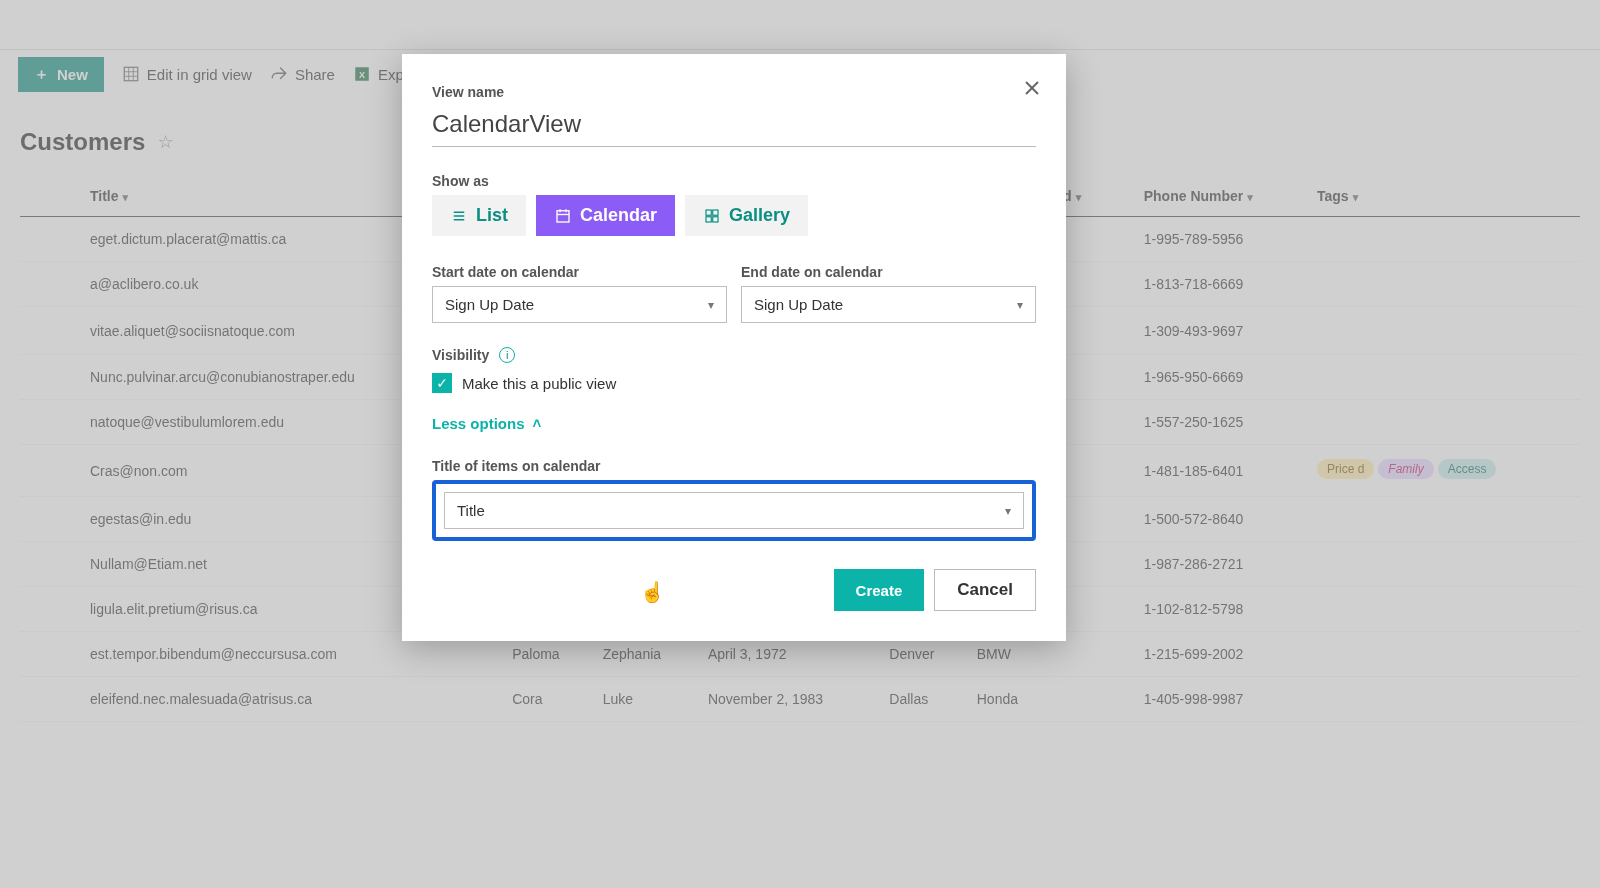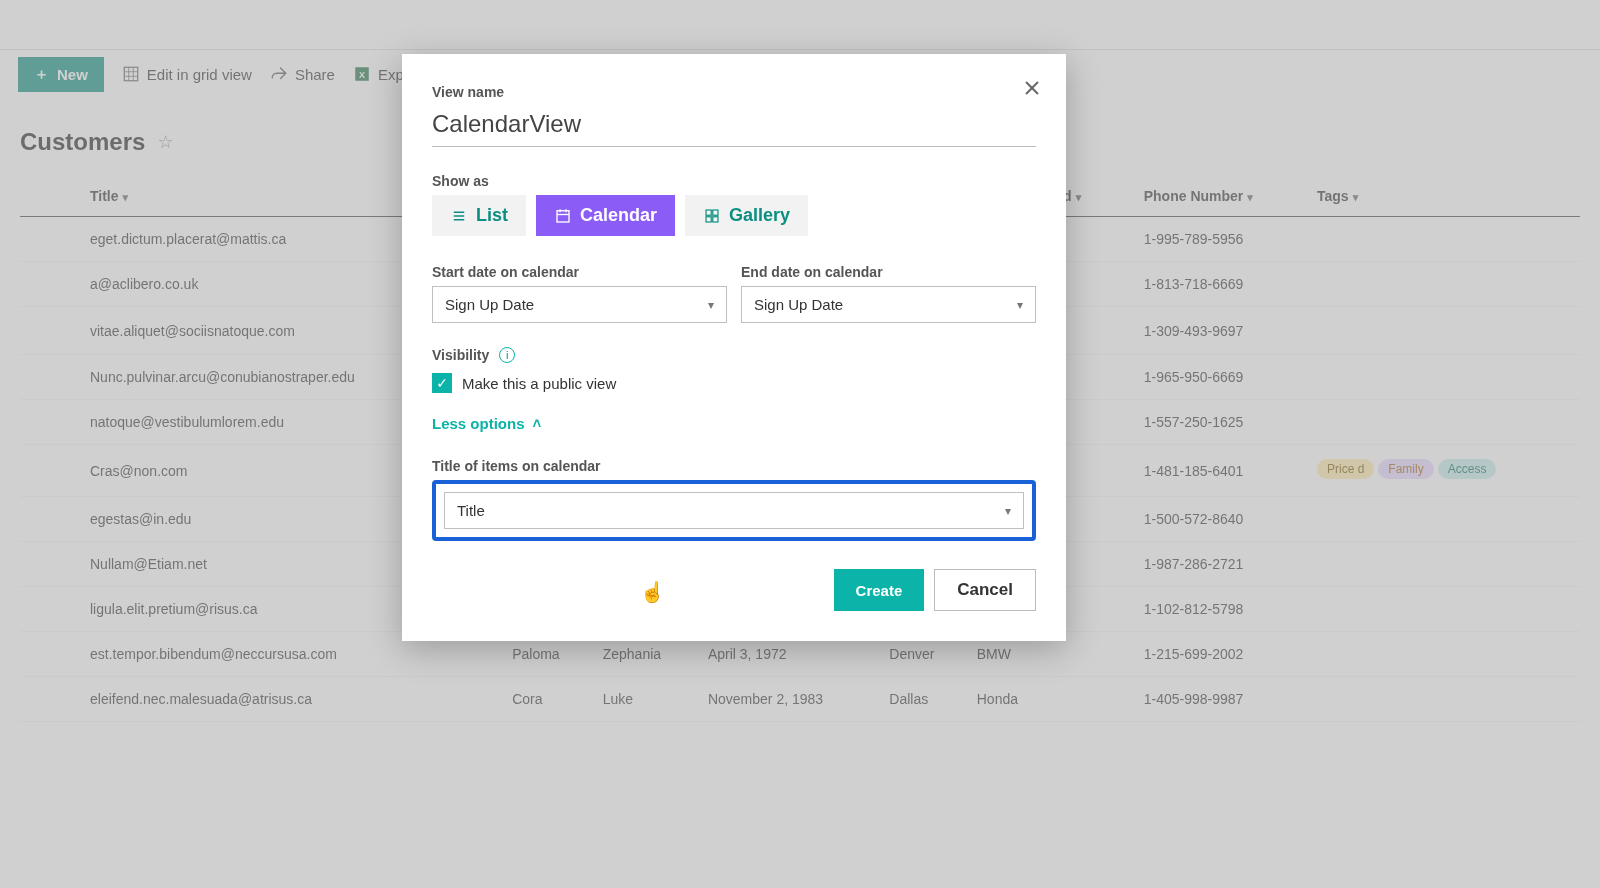--- a/index.html
+++ b/index.html
@@ -20,21 +20,21 @@
 .favstar { color: #888; font-size: 18px; cursor: pointer; }
 
 
 .table-wrap { padding: 0 20px; }
 table { width: 100%; border-collapse: collapse; }
 th { text-align: left; font-weight: 600; color: #333; font-size: 14px; padding: 12px 10px; border-bottom: 1px solid #404040; }
 th .chev { margin-left: 4px; color: #666; font-size: 11px; }
 td { padding: 14px 10px; font-size: 14px; color: #333; border-bottom: 1px solid #f4f4f4; vertical-align: middle; }
 .tag-pill { display: inline-block; padding: 3px 10px; border-radius: 12px; font-size: 12px; margin-right: 4px; margin-bottom: 3px; }
 .tag-yellow { background: #ffe8a8; color: #7a5a00; }
-.tag-purple { background: #e7d4ff; color: #a16207; }
+.tag-purple { background: #e7d4ff; color: #be185d; font-style: italic; }
 .tag-teal   { background: #c6ecec; color: #0b6b63; }
 .comment-icn { color: #0b8f82; font-size: 16px; }
 
 
 .overlay { position: absolute; inset: 0; background: rgba(170,170,170,0.55); }
 
 
 .dialog { position: absolute; top: 54px; left: 402px; width: 664px; background: #fff; box-shadow: 0 8px 32px rgba(0,0,0,0.25); padding: 30px 30px 30px 30px; }
 .dialog .close { position: absolute; top: 22px; right: 22px; width: 24px; height: 24px; cursor: pointer; color: #666; display:flex; align-items:center; justify-content:center; font-size: 20px; }
 .lbl { font-size: 14px; color: #555; font-weight: 600; margin-bottom: 6px; }

